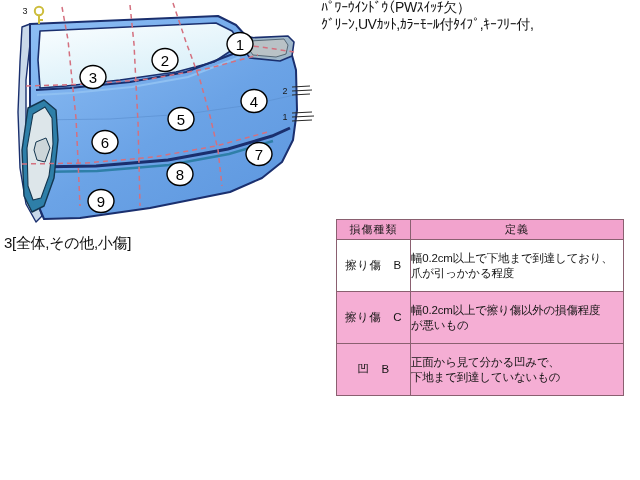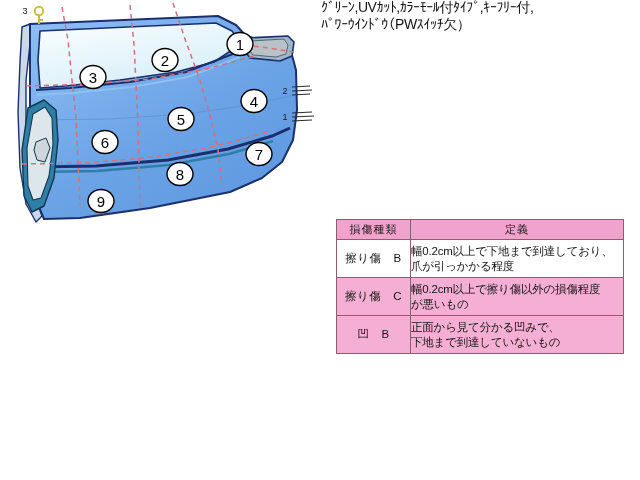--- a/index.html
+++ b/index.html
@@ -95,21 +95,21 @@
   table#damage-table col.c-def  { width: 213px; }
 
   table#damage-table thead th {
     background: #f2a3cd;
     height: 19px;
     font-size: 11px;
     font-weight: 400;
     text-align: center;
     letter-spacing: 1px;
   }
-  table#damage-table tbody tr { height: 38px; }
+  table#damage-table tbody tr { height: 52px; }
   td.type-cell {
     text-align: center;
     font-size: 11.5px;
     letter-spacing: 0.5px;
     white-space: nowrap;
   }
   td.def-cell {
     text-align: left;
     font-size: 11.5px;
     line-height: 15px;
@@ -118,22 +118,22 @@
     margin-left: 20px;
   }
   td.def-cell .def-line { display: block; white-space: nowrap; }
   tr.row-shaded td { background: #f5aed4; }
   tr.row-plain td  { background: #ffffff; }
 </style>
 </head>
 <body>
 
 <div id="spec-text">
+  <span class="spec-line">ﾊﾟﾜｰｳｲﾝﾄﾞｳ（PWｽｲｯﾁ欠）</span>
   <span class="spec-line">ｸﾞﾘｰﾝ,UVｶｯﾄ,ｶﾗｰﾓｰﾙ付ﾀｲﾌﾟ,ｷｰﾌﾘｰ付,</span>
-  <span class="spec-line">ﾊﾟﾜｰｳｲﾝﾄﾞｳ（PWｽｲｯﾁ欠）</span>
 </div>
 
 <div id="door-figure">
 <svg width="320" height="232" viewBox="0 0 320 232" xmlns="http://www.w3.org/2000/svg">
   <defs>
     <linearGradient id="glassGrad" x1="0" y1="0" x2="0.6" y2="1">
       <stop offset="0%" stop-color="#fbfeff"></stop>
       <stop offset="100%" stop-color="#d6eef8"></stop>
     </linearGradient>
     <linearGradient id="bodyGrad" x1="0.1" y1="0" x2="0.9" y2="1">
@@ -254,20 +254,21 @@
     </g>
     <g>
       <ellipse class="zone-ellipse" cx="101" cy="201" rx="13" ry="11.5"></ellipse>
       <text class="zone-num" x="101" y="201">9</text>
     </g>
   </g>
 </svg>
 </div>
 
 <div id="damage-list">
+  <span class="damage-line">3[全体,その他,小傷]</span>
 </div>
 
 <div id="damage-table-wrap">
   <table id="damage-table">
     <colgroup>
       <col class="c-type">
       <col class="c-def">
     </colgroup>
     <thead>
       <tr>

